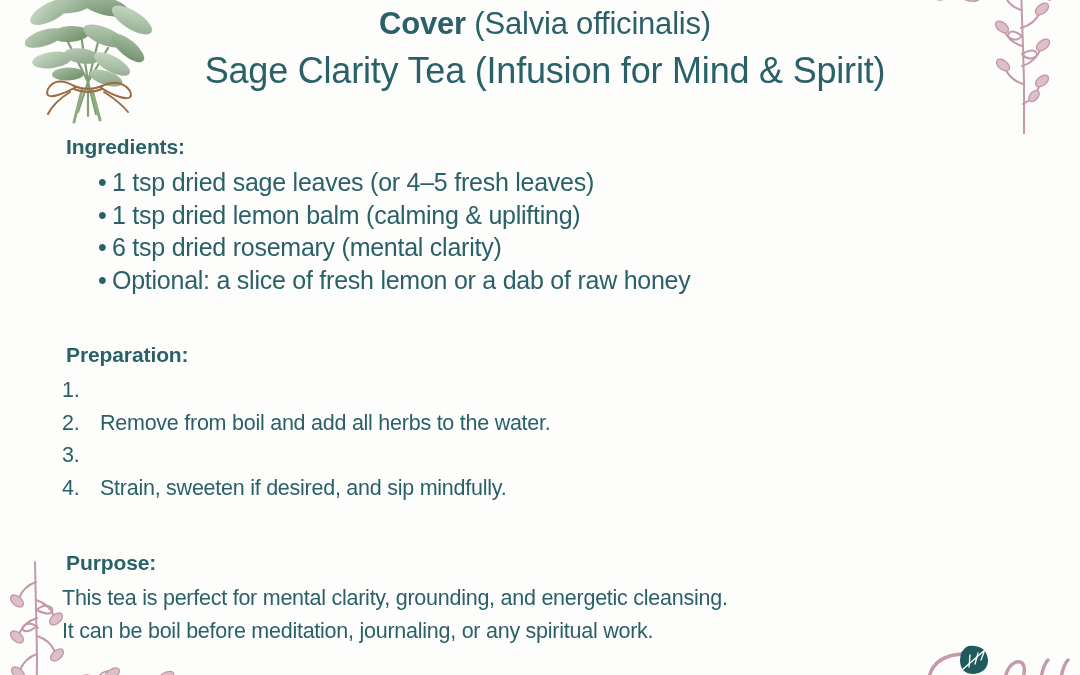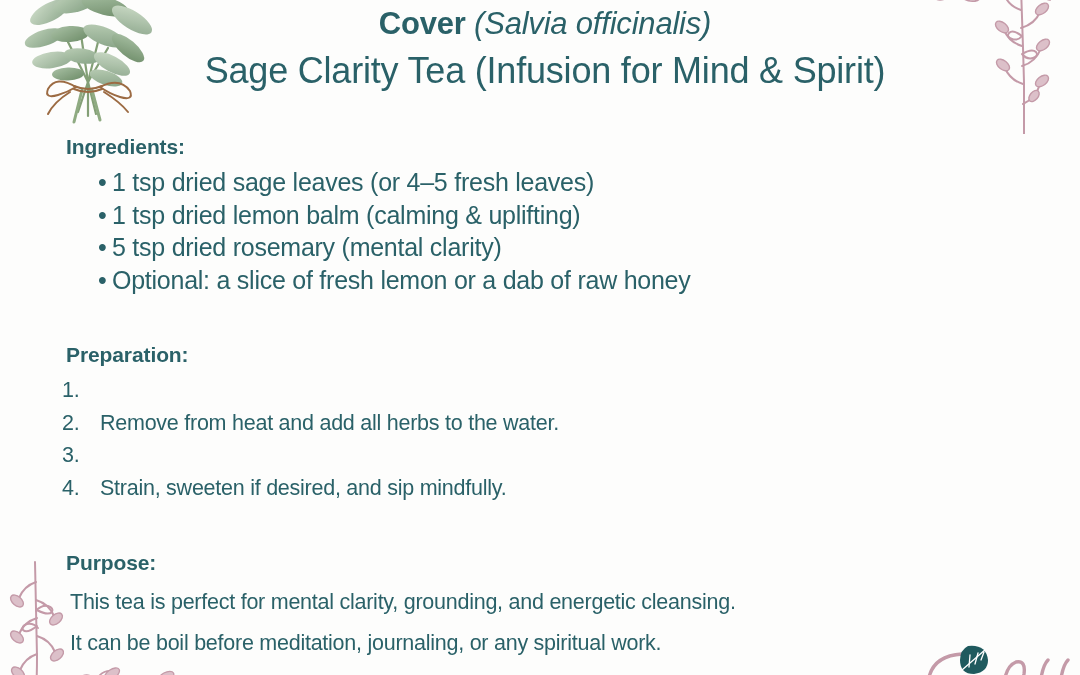--- a/index.html
+++ b/index.html
@@ -73,21 +73,20 @@
     width: 790px;
     text-align: center;
   }
   .title {
     font-size: 31px;
     line-height: 48px;
     letter-spacing: -0.2px;
     white-space: nowrap;
   }
   .title .sci {
-    font-style: italic;
     font-weight: 400;
   }
   .title .common {
     font-weight: 700;
   }
   .subtitle {
     font-size: 36px;
     line-height: 46px;
     font-weight: 400;
     letter-spacing: -0.2px;
@@ -138,21 +137,21 @@
     white-space: nowrap;
     display: flex;
   }
   .prep-list li .num {
     display: inline-block;
     width: 38px;
     flex: 0 0 38px;
   }
 
   .purpose-body p {
-    margin: 8px;
+    margin: 0;
     font-size: 21.5px;
     line-height: 32.5px;
     letter-spacing: -0.25px;
     white-space: nowrap;
   }
 
   .gap-ingredients { height: 40px; }
   .gap-preparation { height: 40px; }
 </style>
 </head>
@@ -316,36 +315,36 @@
     <div class="subtitle">Sage Clarity Tea (Infusion for Mind &amp; Spirit)</div>
   </div>
 
   <div class="content">
 
     <div>
       <h2 class="section-heading">Ingredients:</h2>
       <ul class="ing-list">
         <li><span class="bullet">•</span><span>1 tsp dried sage leaves (or 4–5 fresh leaves)</span></li>
         <li><span class="bullet">•</span><span>1 tsp dried lemon balm (calming &amp; uplifting)</span></li>
-        <li><span class="bullet">•</span><span>5 tsp dried rosemary (mental clarity)</span></li>
+        <li><span class="bullet">•</span><span>6 tsp dried rosemary (mental clarity)</span></li>
         <li><span class="bullet">•</span><span>Optional: a slice of fresh lemon or a dab of raw honey</span></li>
       </ul>
     </div>
 
     <div class="gap-ingredients"></div>
 
     <div>
       <h2 class="section-heading">Preparation:</h2>
       <ol class="prep-list">
         <li>
             <span class="num">1.</span>
           </li>
         <li>
             <span class="num">2.</span>
-            <span>Remove from heat and add all herbs to the water.</span>
+            <span>Remove from boil and add all herbs to the water.</span>
           </li>
         <li>
             <span class="num">3.</span>
           </li>
         <li>
             <span class="num">4.</span>
             <span>Strain, sweeten if desired, and sip mindfully.</span>
           </li>
       </ol>
     </div>

